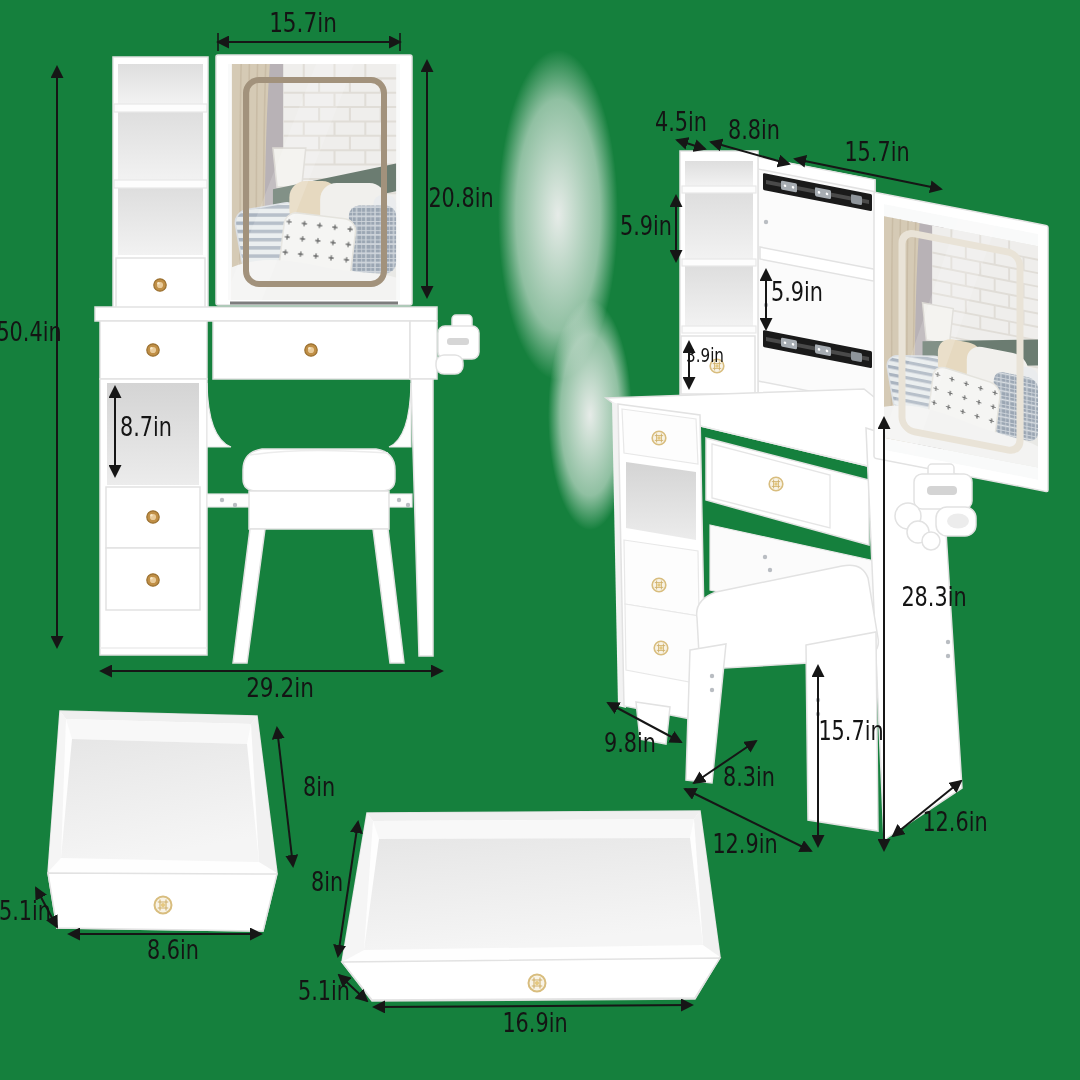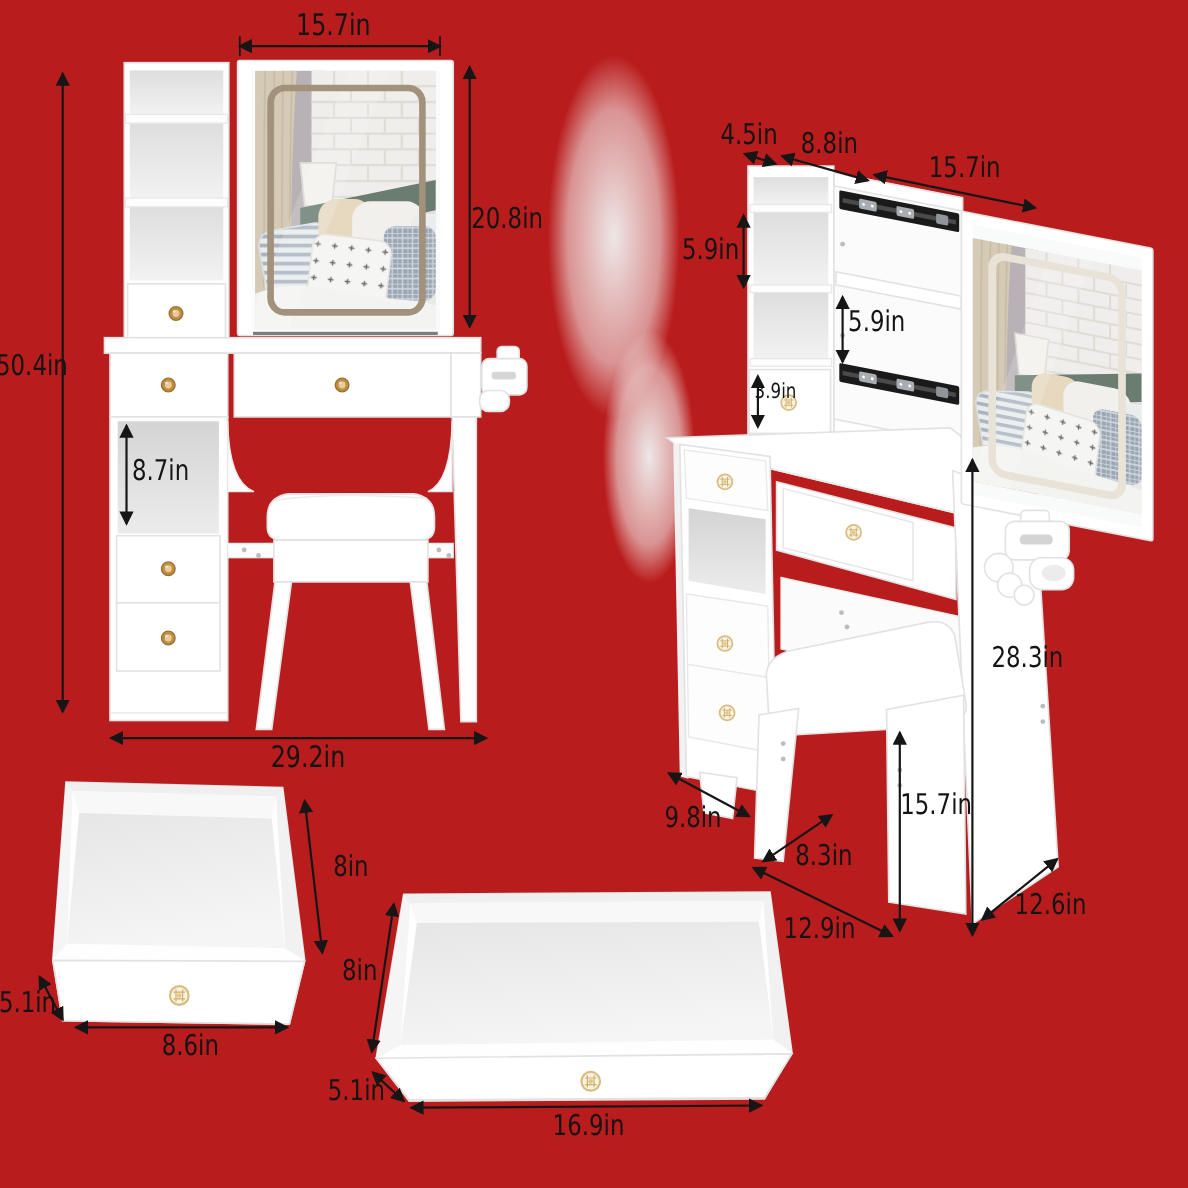--- a/index.html
+++ b/index.html
@@ -1,16 +1,16 @@
 <!DOCTYPE html>
 <html><head>
 <meta charset="utf-8">
 <style>
   html,body{margin:0;padding:0;background:#ffffff;}
-  .canvas{position:relative;width:1080px;height:1080px;background:#b91c1c;overflow:hidden;
+  .canvas{position:relative;width:1080px;height:1080px;background:#15803d;overflow:hidden;
           font-family:"DejaVu Sans","Liberation Sans",sans-serif;}
   svg{display:block}
   .dim{stroke:#161616;stroke-width:2;fill:none}
   .tick{stroke:#161616;stroke-width:1.6}
   .lbl{font-size:26px;fill:#141414;text-anchor:middle}
   .lblBig{font-size:27px;fill:#141414;text-anchor:middle}
   .lblSm{font-size:19px;fill:#141414;text-anchor:middle}
   .wht{fill:#ffffff;stroke:#e2e2e2;stroke-width:1.5}
   .wht2{fill:#fdfdfd;stroke:#e8e8e8;stroke-width:1.2}
   .edge{stroke:#ececec;stroke-width:1.5;fill:none}

